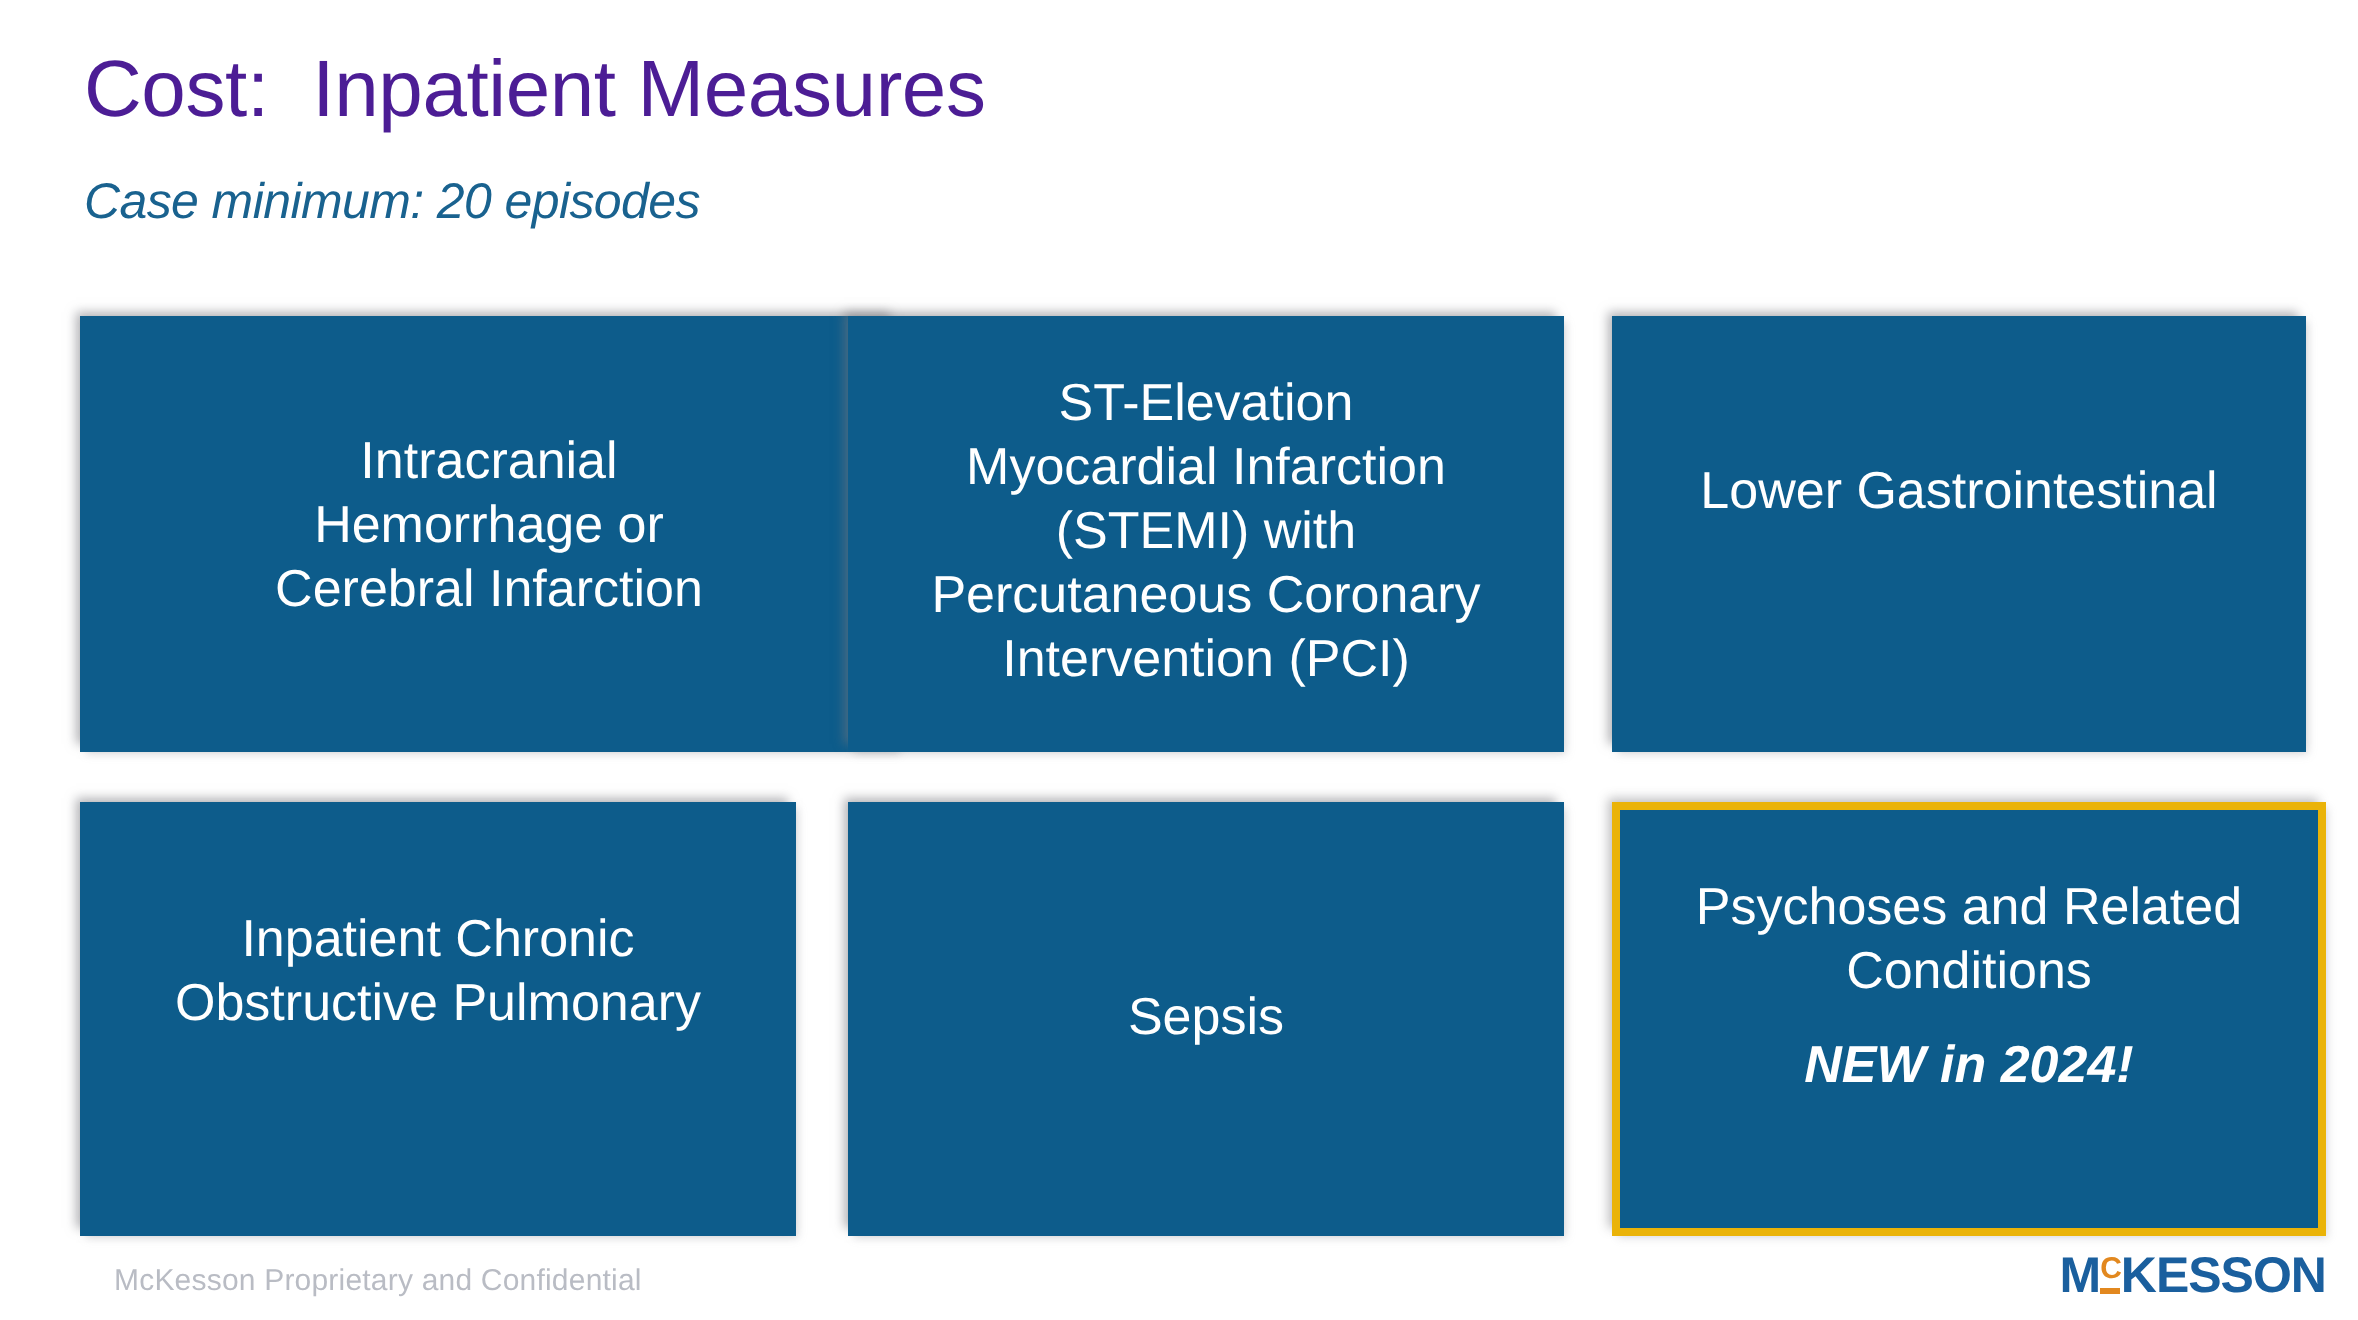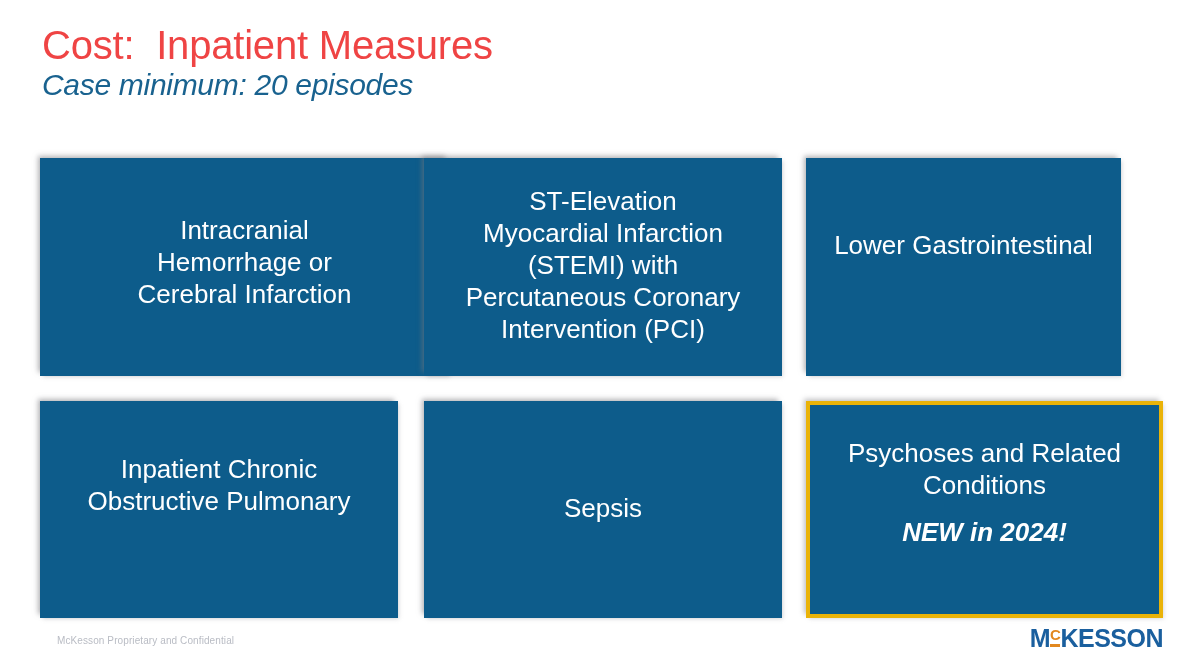--- a/index.html
+++ b/index.html
@@ -19,33 +19,33 @@
   
   #slide-header {
     position: absolute;
     left: 42px;
     top: 22px;
     width: 900px;
   }
   #slide-title {
     font-size: 40px;
     line-height: 46px;
-    color: #ef4444;
+    color: #4c1d95;
     font-weight: 400;
     letter-spacing: -0.2px;
     white-space: pre;
   }
   #slide-subtitle {
-    font-size: 30px;
+    font-size: 25px;
     line-height: 30px;
     color: #19628f;
     font-style: italic;
     font-weight: 400;
     letter-spacing: -0.3px;
-    margin-top: 2px;
+    margin-top: 18px;
   }
 
   
   #measure-grid {
     position: absolute;
     left: 0;
     top: 0;
     width: 1179px;
     height: 660px;
   }
@@ -71,40 +71,40 @@
     box-shadow: -3px -3px 5px -1px rgba(120,120,125,0.45),
                  2px  2px 4px -1px rgba(150,150,155,0.30);
   }
   .box-line { display: block; white-space: pre; }
   .box-line.spacer { height: 32px; }
   .box-line.emph { font-style: italic; font-weight: bold; margin-top: 15px; }
 
   
   #box-ich   { left: 40px;  top: 158px; width: 409px; height: 218px; }
   #box-stemi { left: 424px; top: 158px; width: 358px; height: 218px; }
-  #box-lgih  { left: 806px; top: 158px; width: 315px; height: 218px; }
+  #box-lgih  { left: 806px; top: 158px; width: 347px; height: 218px; }
   
   #box-copd  { left: 40px;  top: 401px; width: 358px; height: 217px; }
   #box-sepsis{ left: 424px; top: 401px; width: 358px; height: 217px; }
   #box-psych { left: 806px; top: 401px; width: 357px; height: 217px; }
 
   
   #box-ich   .box-stack { transform: translateY(-5px); }
   #box-stemi .box-stack { transform: translateY(-2px); }
   #box-lgih  .box-stack { transform: translateY(-6px); }
   #box-copd  .box-stack { transform: translateY(-25px); }
   #box-sepsis .box-stack { transform: translateY(-2px); }
   #box-psych .box-stack { transform: translateY(-17px); }
 
   
   #footer-note {
     position: absolute;
     left: 57px;
     top: 634px;
-    font-size: 10px;
+    font-size: 15px;
     line-height: 14px;
     color: #b9bcc4;
     letter-spacing: 0.1px;
     white-space: pre;
   }
   #brand-logo {
     position: absolute;
     right: 16px;
     top: 626px;
     height: 28px;

